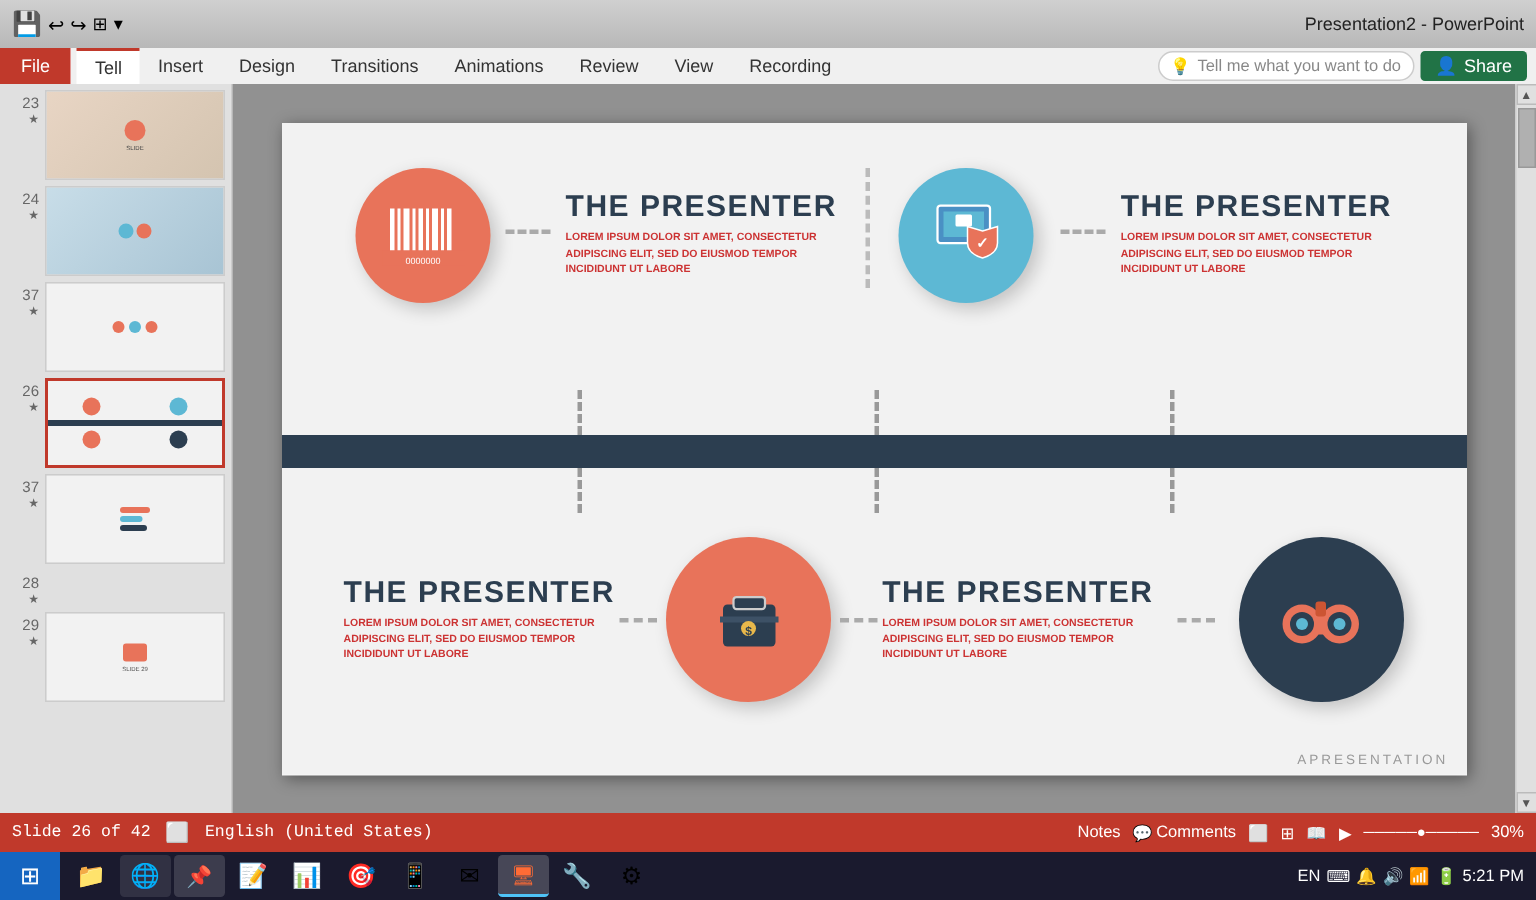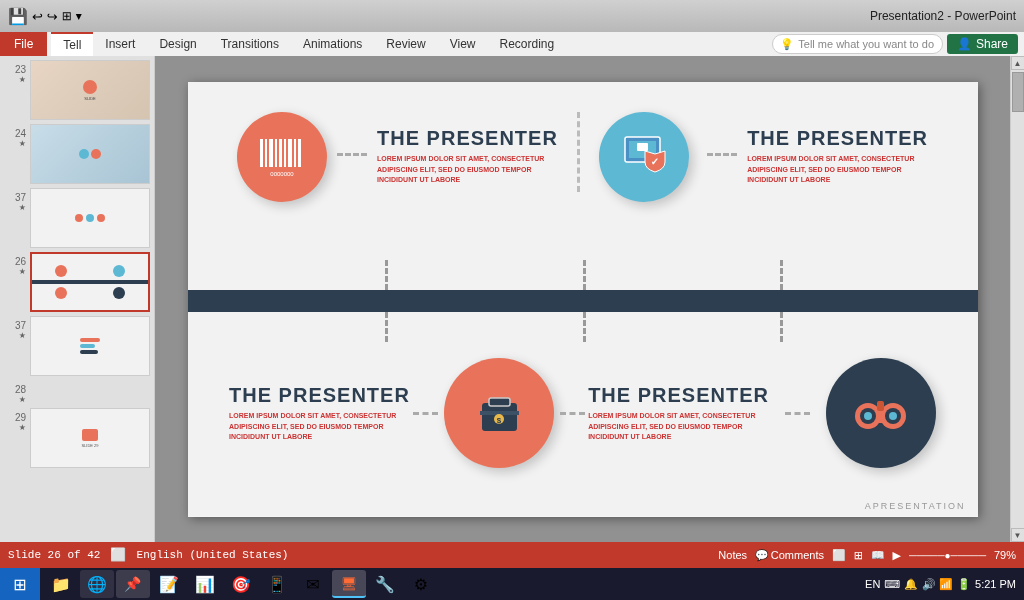--- a/index.html
+++ b/index.html
@@ -664,21 +664,21 @@
     <span style="cursor:pointer;">English (United States)</span>
   </div>
   <div id="status-right">
     <span style="cursor:pointer; display:flex;align-items:center;gap:2px;">Notes</span>
     <span style="cursor:pointer; display:flex;align-items:center;gap:2px;">💬 <span>Comments</span></span>
     <span style="cursor:pointer;">⬜</span>
     <span style="cursor:pointer;">⊞</span>
     <span style="cursor:pointer;">📖</span>
     <span style="cursor:pointer;">▶</span>
     <span style="cursor:pointer; font-size:10px;">─────●─────</span>
-    <span>79%</span>
+    <span>30%</span>
   </div>
 </div>
 
 <div id="taskbar">
   <div id="start-btn">⊞</div>
   <div id="taskbar-apps">
     <div class="taskbar-app">📁</div>
     <div class="taskbar-app" style="background:rgba(255,255,255,0.1);">🌐</div>
     <div class="taskbar-app" style="font-size:14px; color:#c0392b; font-weight:bold; background:rgba(255,255,255,0.15);">📌</div>
     <div class="taskbar-app">📝</div>

